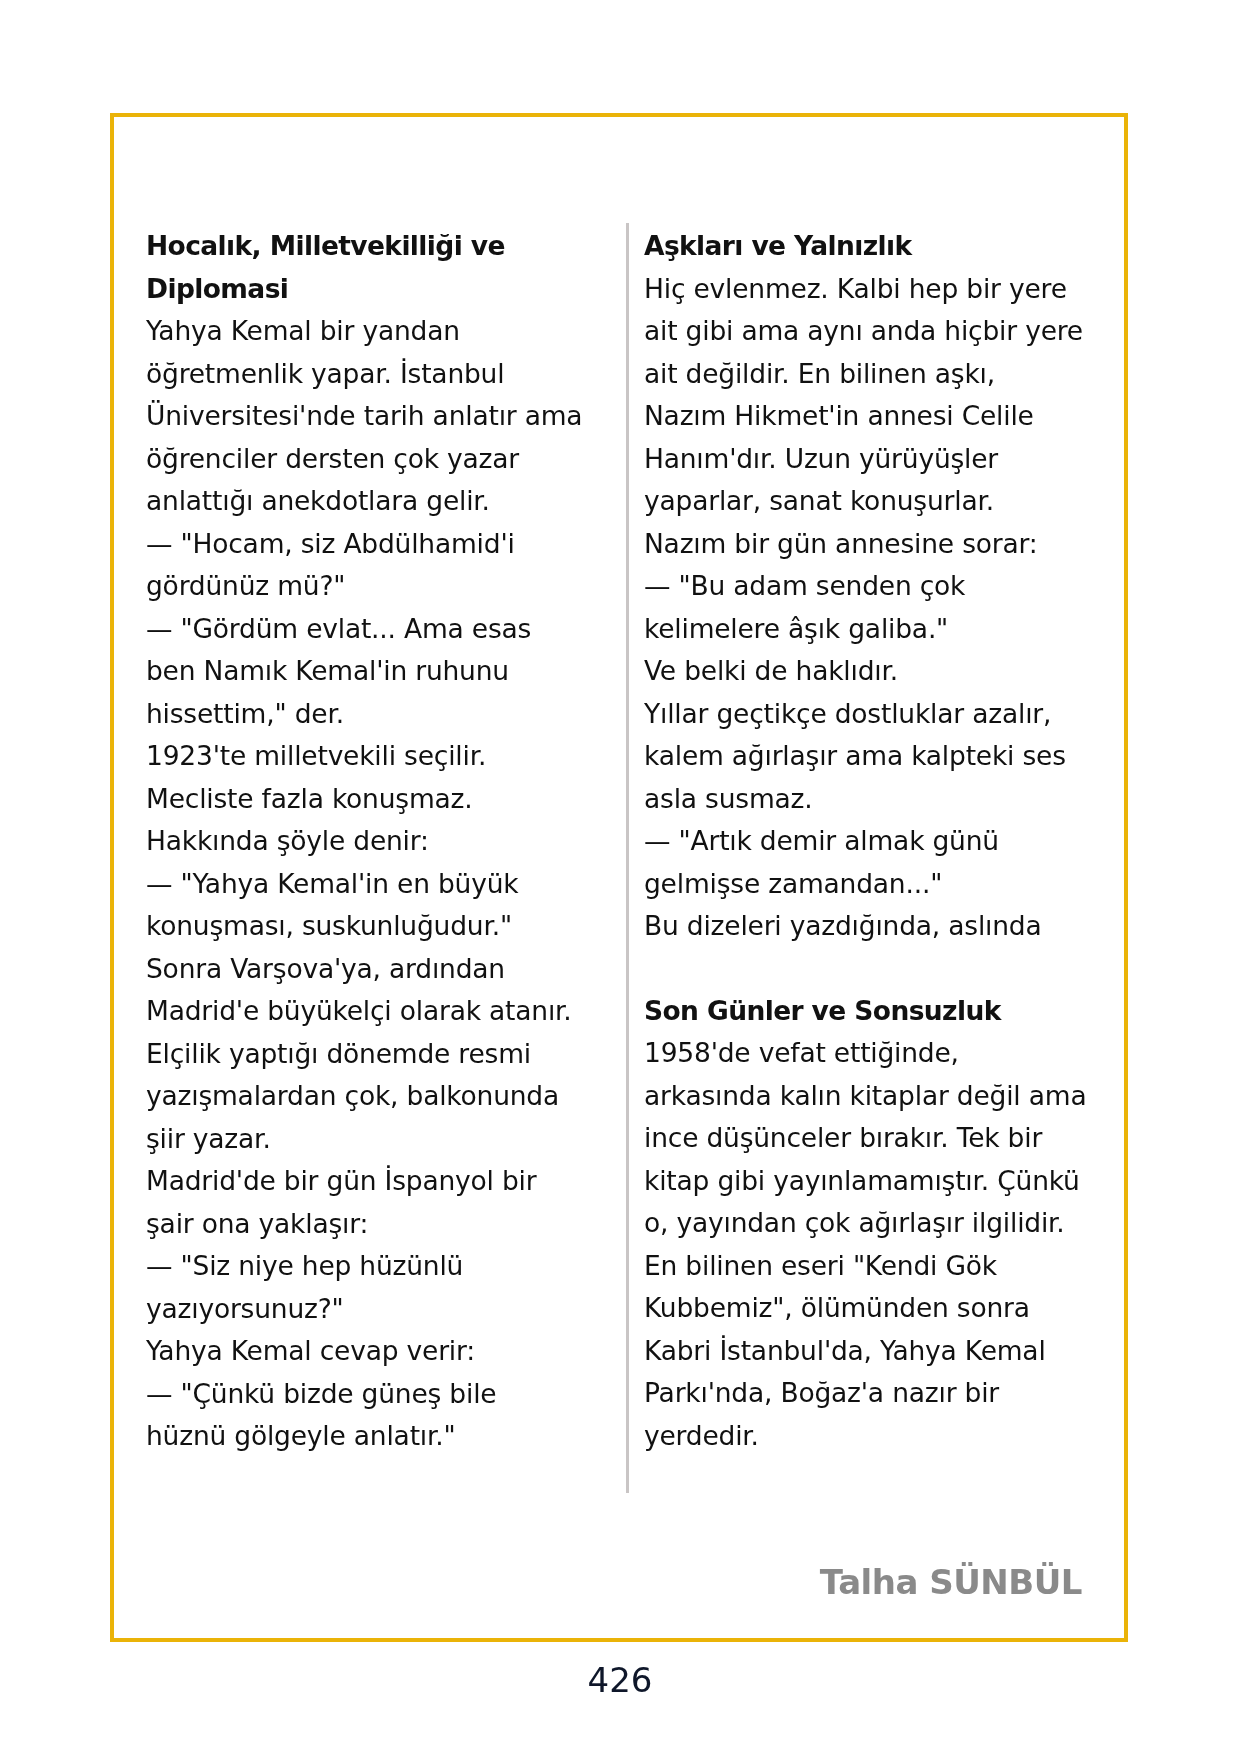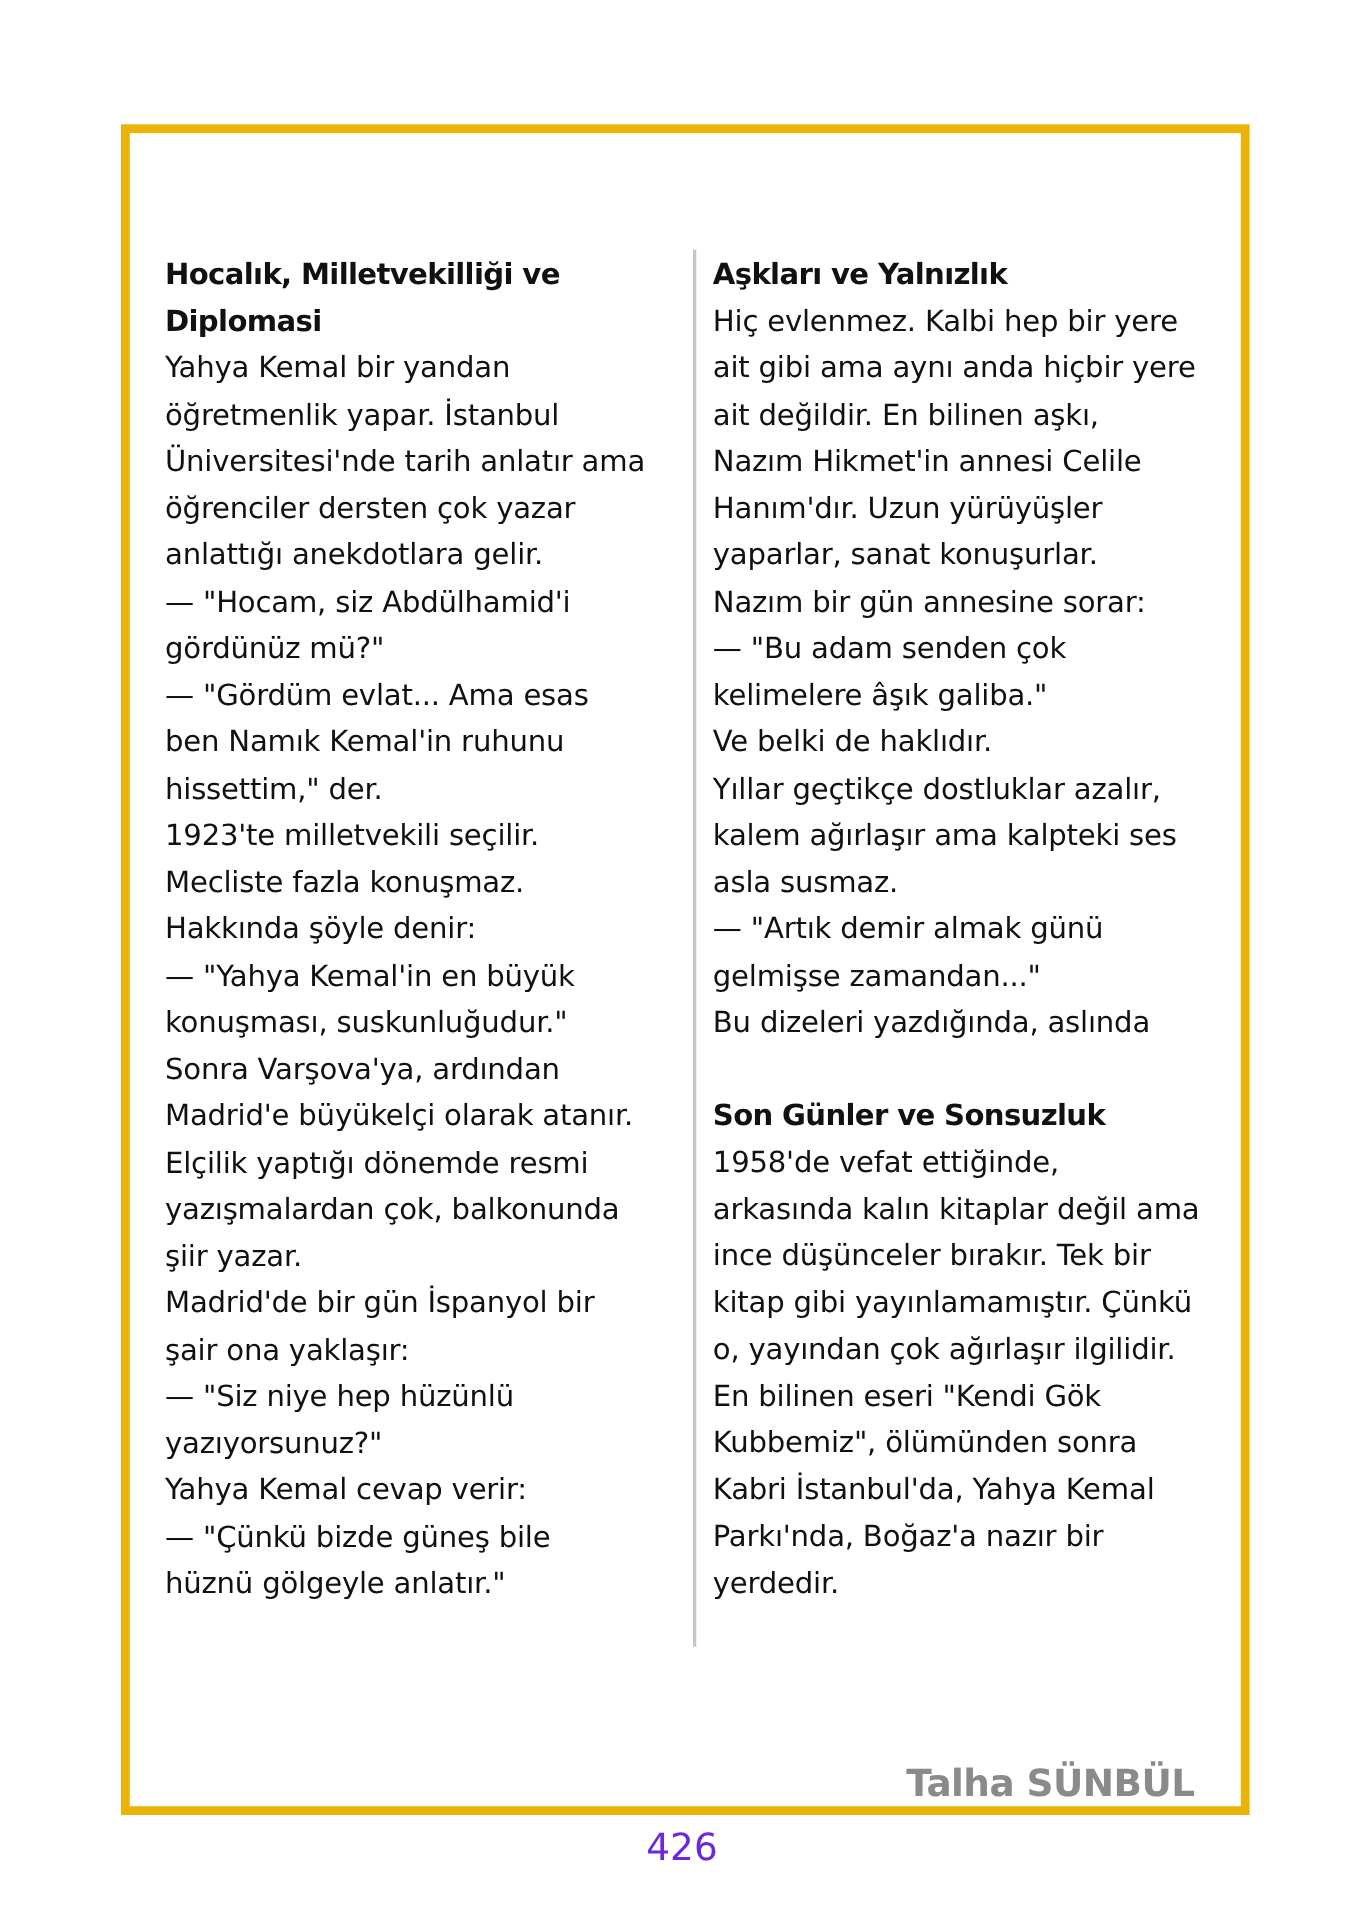--- a/index.html
+++ b/index.html
@@ -11,21 +11,21 @@
       font-family: "DejaVu Sans", sans-serif;
       color: #111111;
       overflow: hidden;
     }
     .frame {
       position: absolute;
       left: 110px;
       top: 113px;
       width: 1010px;
       height: 1521px;
-      border: 8px solid #eab308;
+      border: 4px solid #eab308;
       background: #ffffff;
     }
     .col {
       position: absolute;
       top: 108px;
       font-size: 26.5px;
       line-height: 42.5px;
       letter-spacing: -0.2px;
     }
     .col-left { left: 32px; width: 470px; }
@@ -47,30 +47,29 @@
     .gap { height: 42px; }
     .signature {
       position: absolute;
       right: 42px;
       top: 1445px;
       font-family: "DejaVu Sans", sans-serif;
       font-weight: bold;
       font-size: 34px;
       letter-spacing: -0.5px;
       color: #8a8a8a;
-      margin-top: 36px;
     }
     .page-number {
       position: absolute;
       left: 0;
       width: 1240px;
       top: 1660px;
       text-align: center;
       font-size: 34px;
-      color: #6d28d9;
+      color: #0f172a;
       font-family: "DejaVu Sans", sans-serif;
     }
   </style>
 </head>
 <body>
 
 <div class="frame">
 
   <div class="col col-left">
     <div class="heading">

